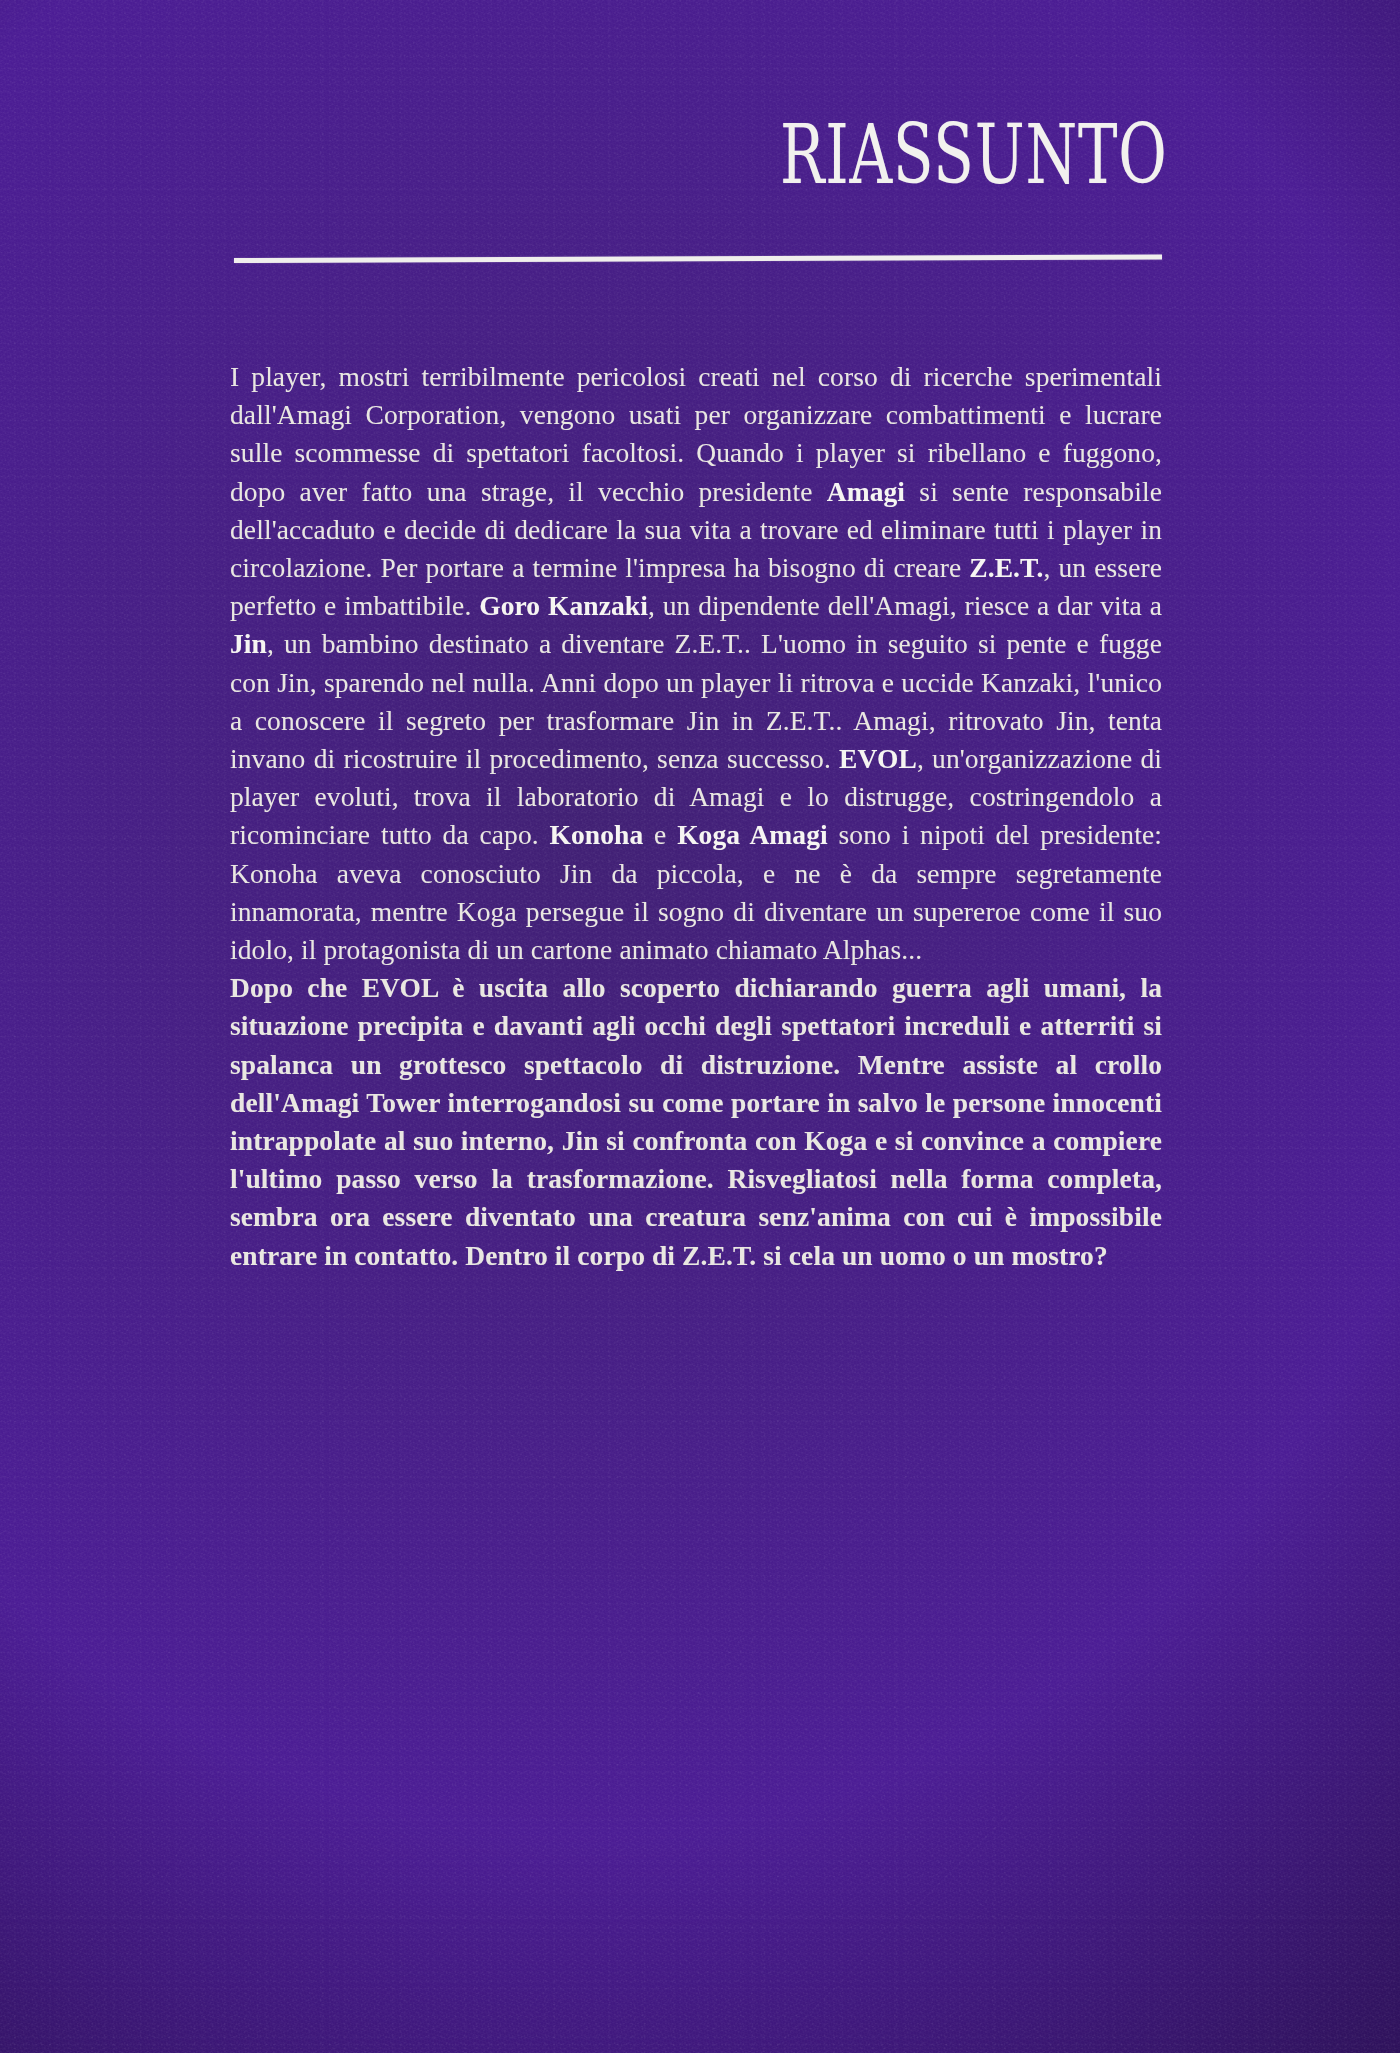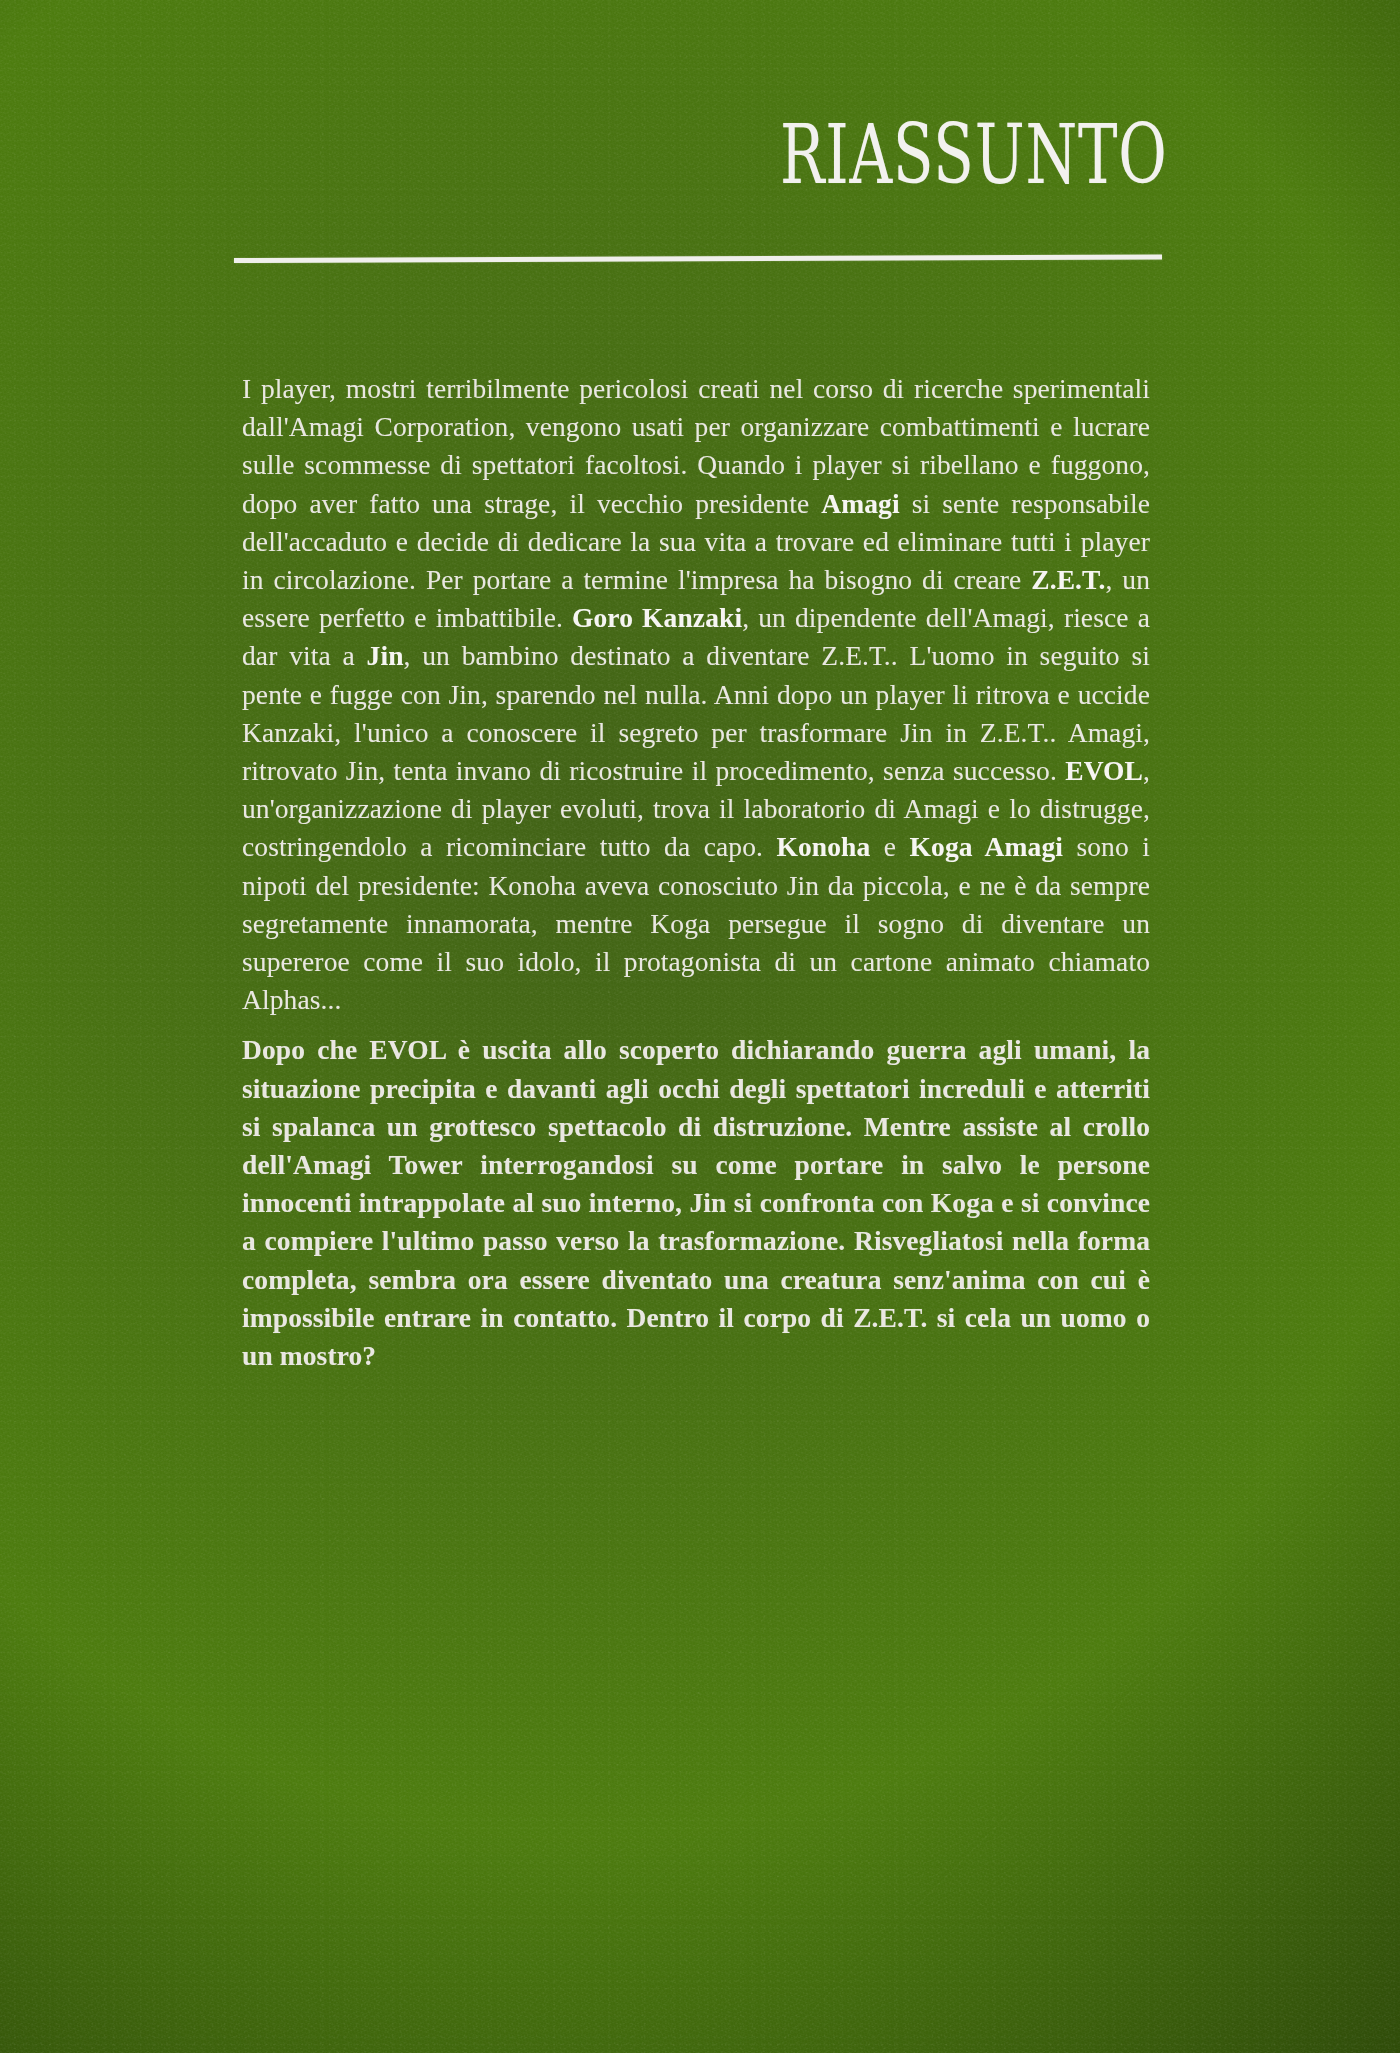--- a/index.html
+++ b/index.html
@@ -12,21 +12,21 @@
     height: 2053px;
     overflow: hidden;
     font-family: "Liberation Serif", "DejaVu Serif", serif;
   }
 
   
   .page {
     position: relative;
     width: 1400px;
     height: 2053px;
-    background: #4d7c0f;
+    background: #4c1d95;
     overflow: hidden;
   }
 
   
   .grain {
     position: absolute;
     inset: 0;
     pointer-events: none;
     opacity: .55;
     mix-blend-mode: screen;
@@ -108,21 +108,21 @@
     font-size: 27.5px;
     line-height: 38.2px;
     text-align: justify;
     text-justify: inter-word;
     -webkit-hyphens: manual;
     hyphens: manual;
     letter-spacing: .1px;
     text-shadow: 0 0 1px rgba(255,255,255,.18);
   }
   .body-copy p {
-    margin: 12px;
+    margin: 0;
     text-indent: 0;
   }
   .body-copy p + p { margin-top: 0; }
   .body-copy b, .body-copy strong {
     font-weight: 700;
     color: #f6f5f2;
   }
   
   .body-copy p:last-child { text-align-last: left; font-weight: bold; }
 </style>

